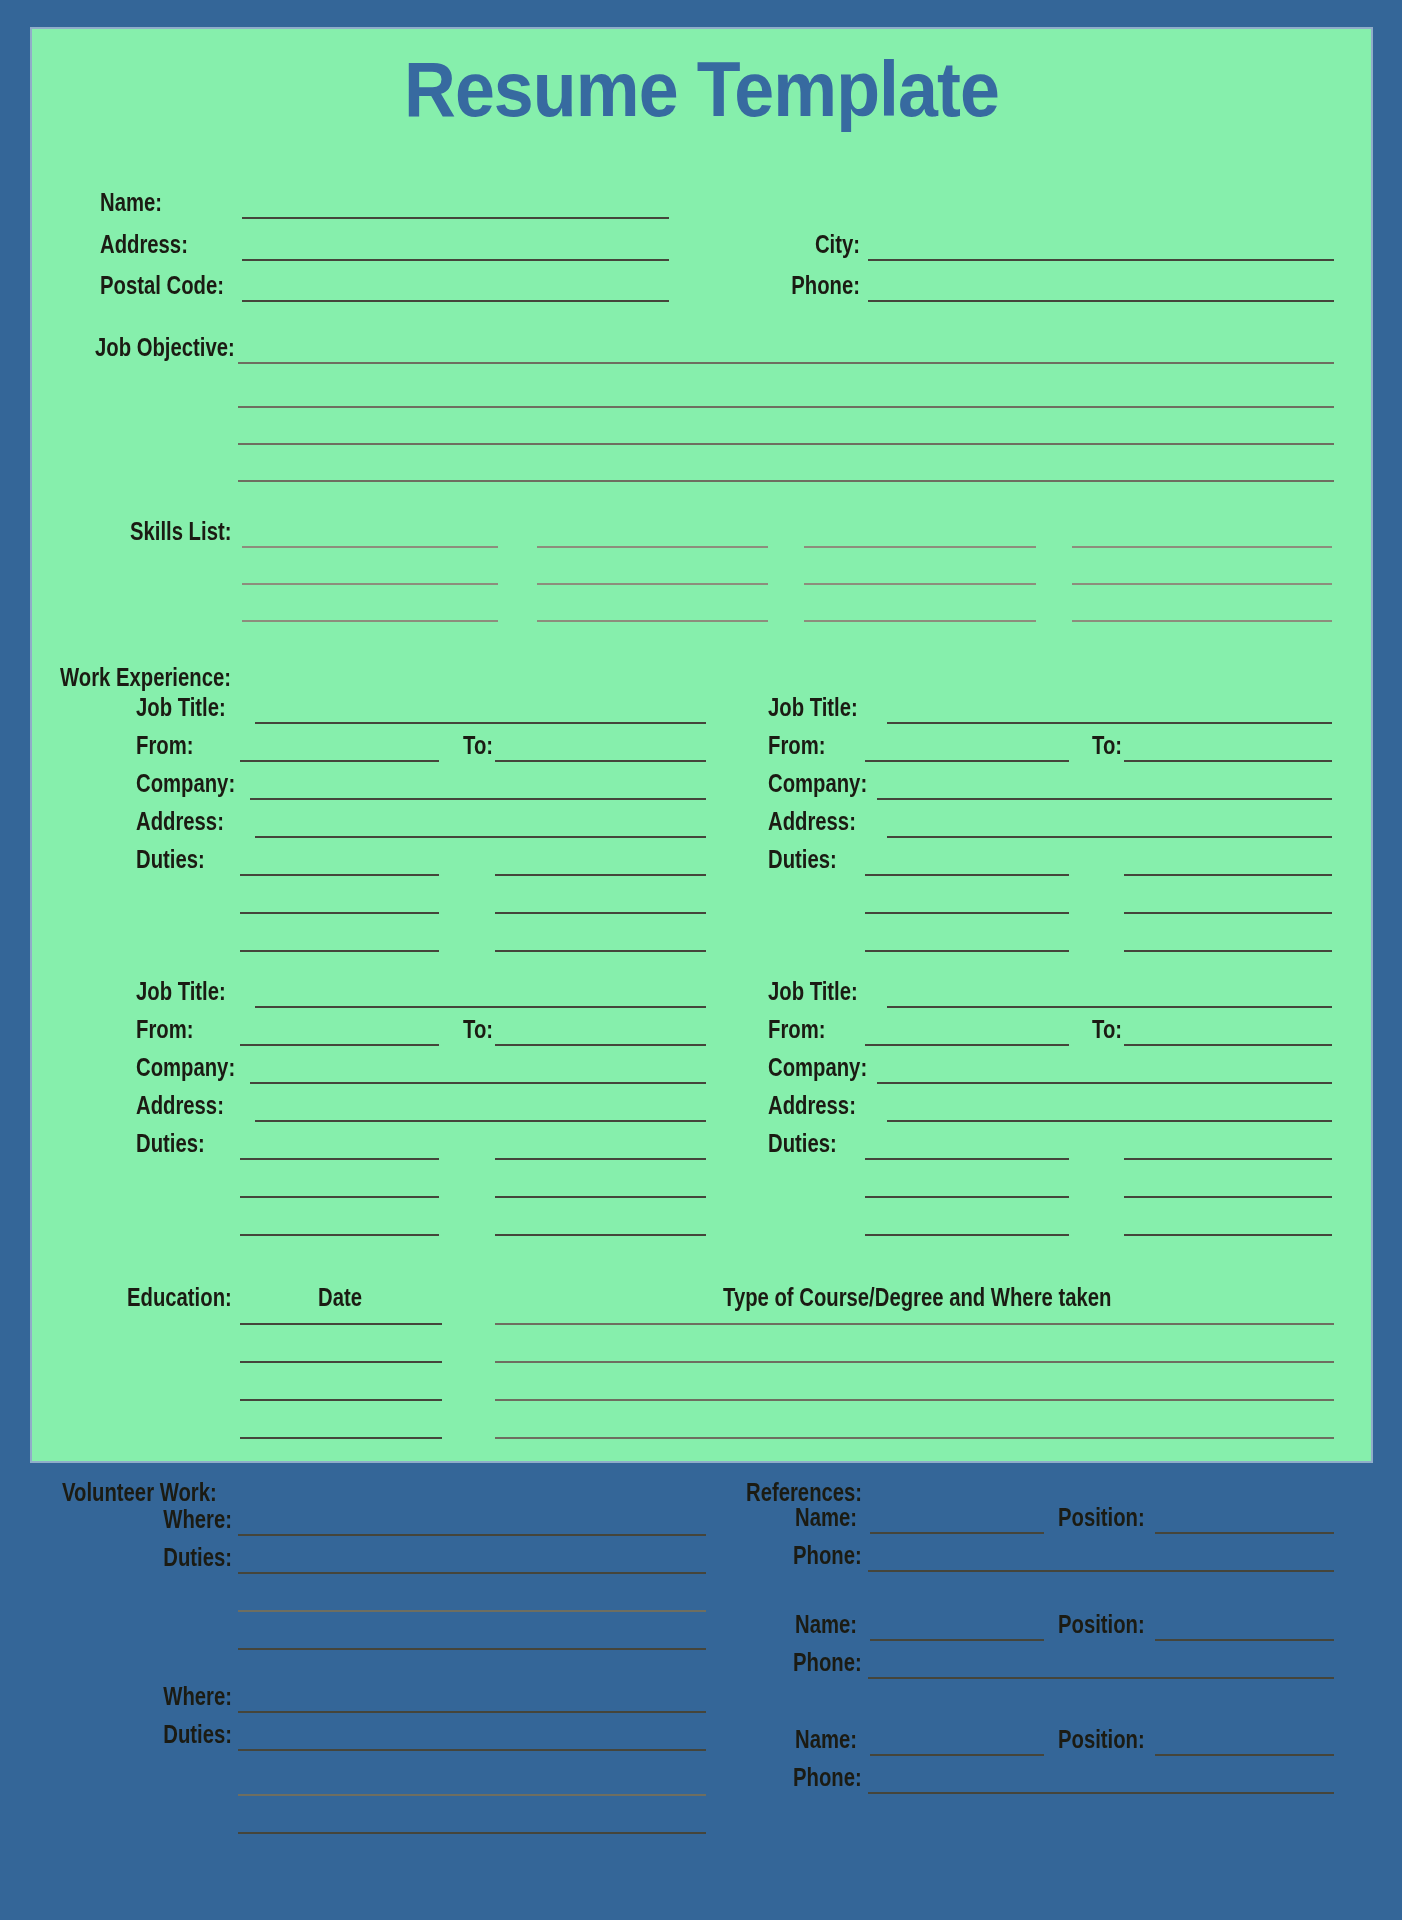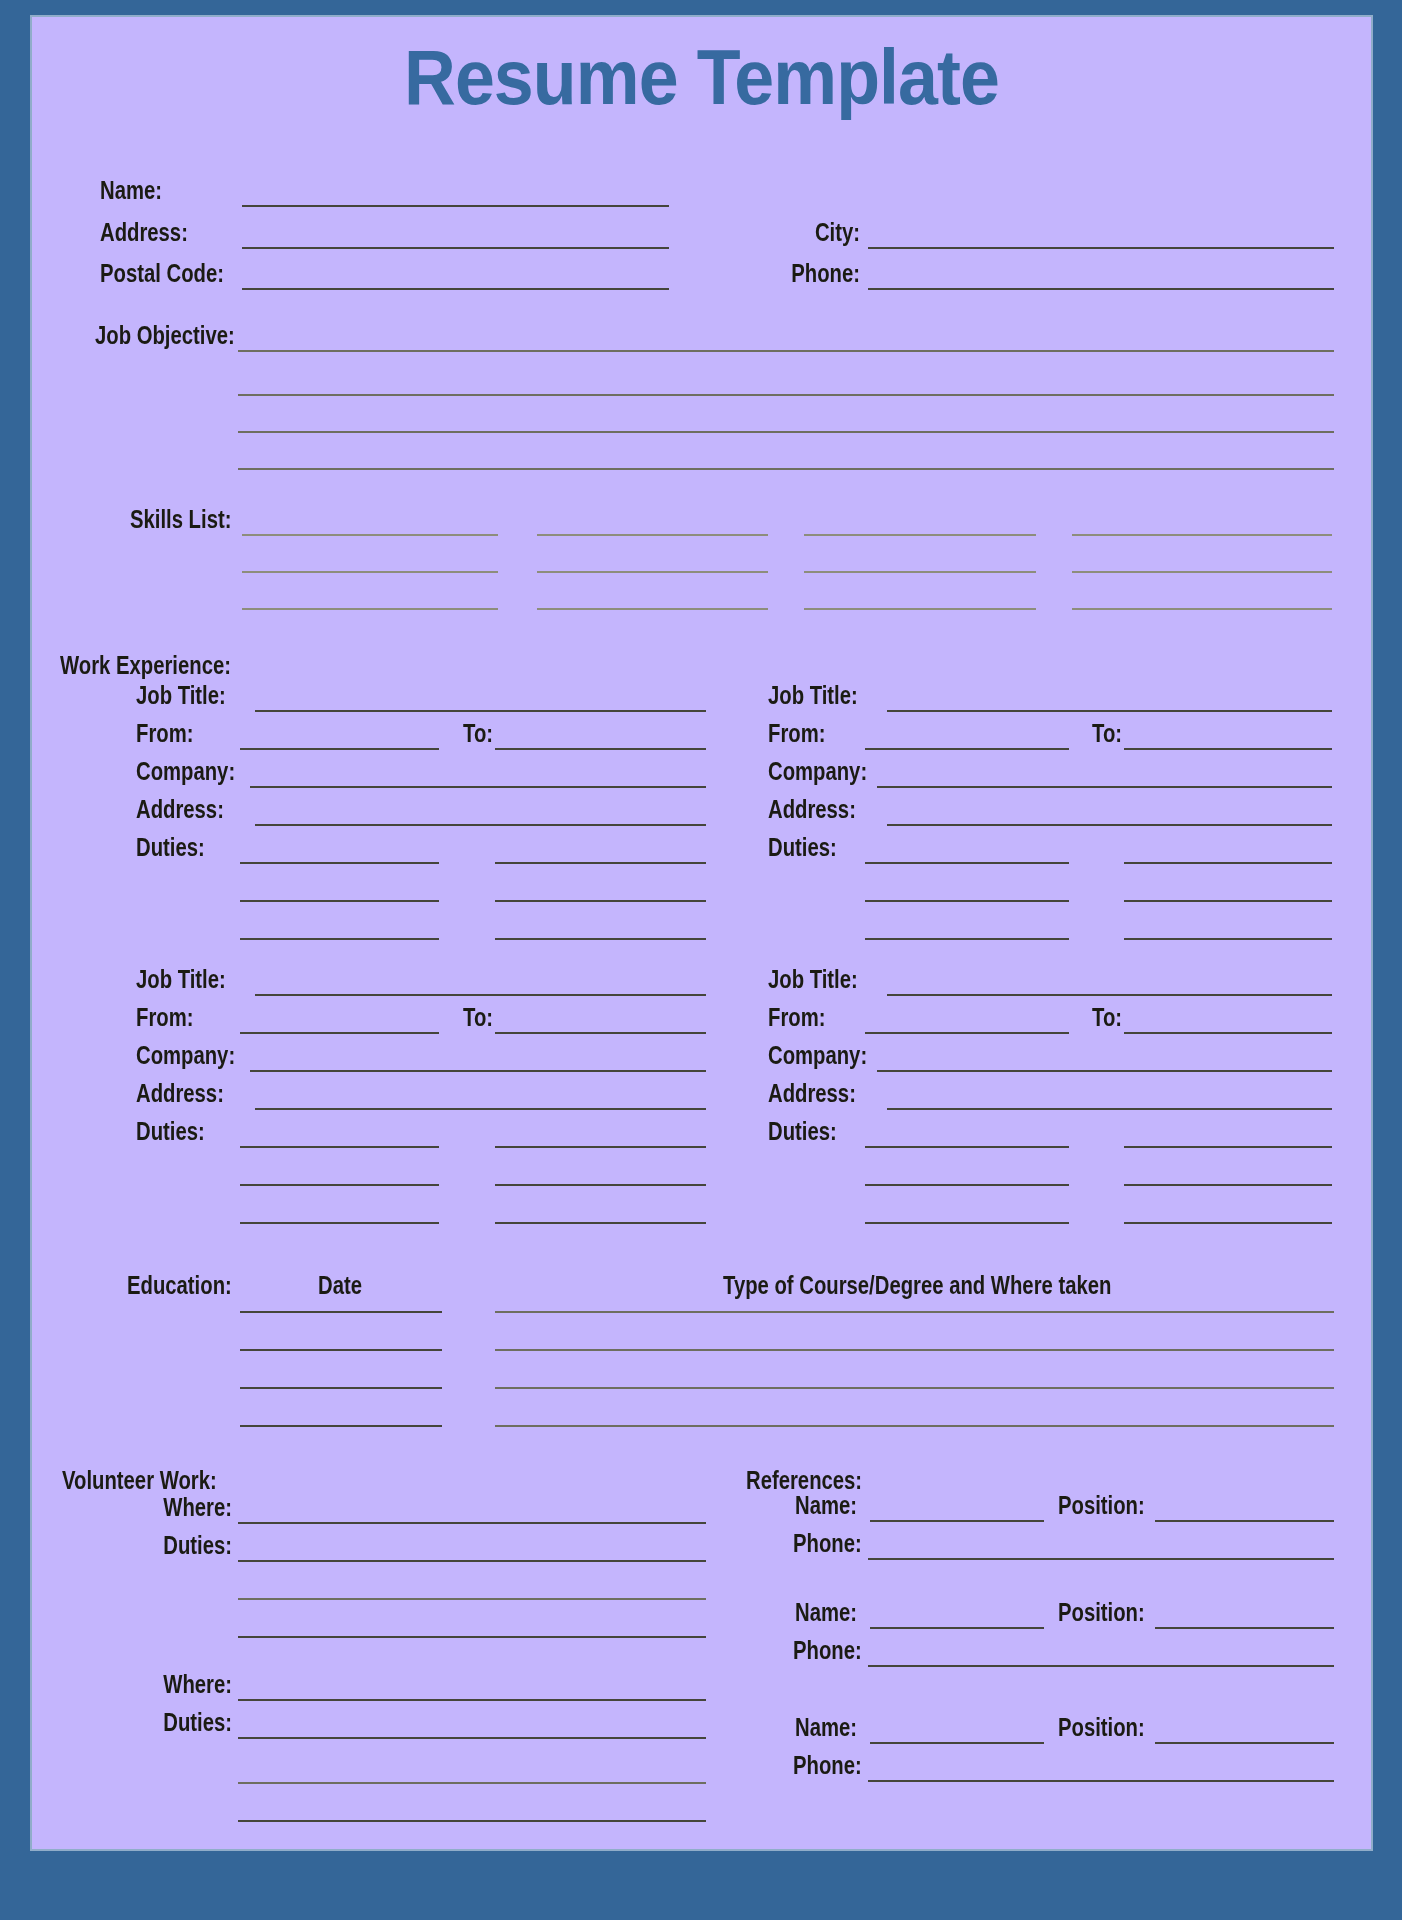--- a/index.html
+++ b/index.html
@@ -1,17 +1,17 @@
 <!DOCTYPE html>
 <html><head>
 <meta charset="utf-8">
 <style>
   html,body{margin:0;padding:0;background:#20222a;}
   .page{position:relative;width:1402px;height:1920px;background:#346698;font-family:"Liberation Sans",sans-serif;margin:0 auto;overflow:hidden;}
-  .paper{position:absolute;left:32px;top:17px;width:1339px;height:1832px;background:#c4b5fd;box-shadow:0 0 0 2px rgba(220,232,242,.55);}
+  .paper{position:absolute;left:32px;top:29px;width:1339px;height:1432px;background:#86efac;box-shadow:0 0 0 2px rgba(220,232,242,.55);}
   .title{position:absolute;top:15px;left:0;width:100%;text-align:center;font-size:78px;font-weight:bold;color:#376AA0;transform:scaleX(.92);letter-spacing:-1px;}
   .lb{position:absolute;font-size:26px;font-weight:bold;color:#1b1b13;line-height:30px;white-space:nowrap;transform:scaleX(.78);transform-origin:0 50%;}
   .ra{text-align:right;transform-origin:100% 50%;}
   .ln{position:absolute;height:0;border-bottom:2px solid #45453b;}
   .lt{border-bottom-color:#8d8d7c;}
   .md{border-bottom-color:#6e6e60;}
 </style>
 </head>
 <body>
 

